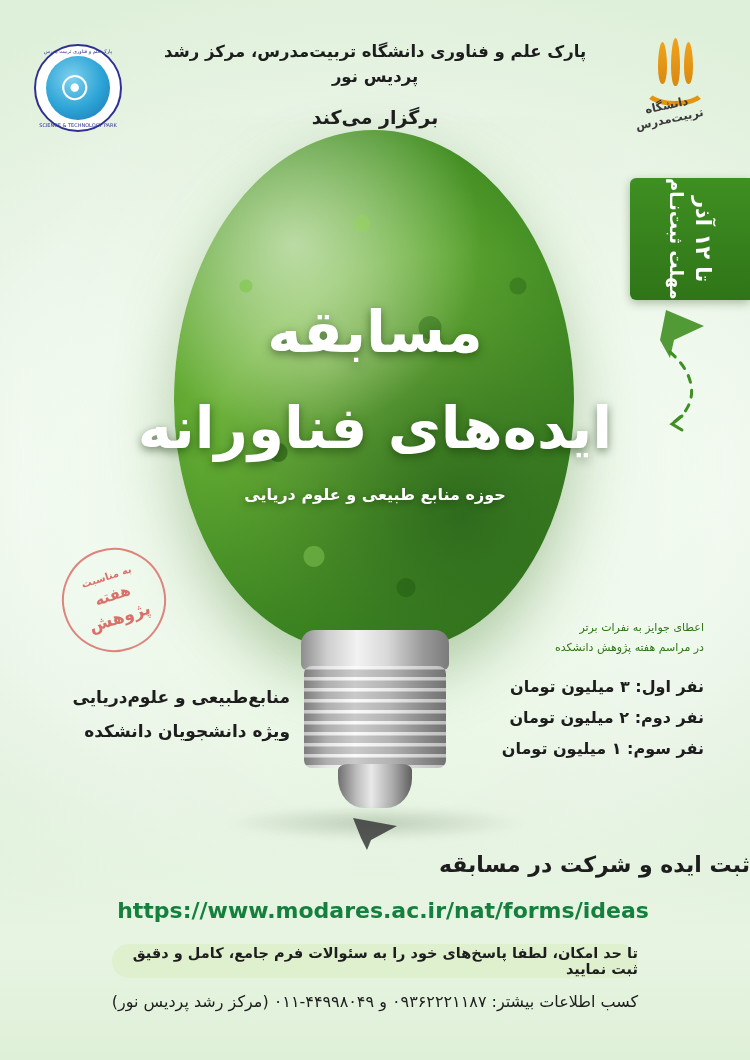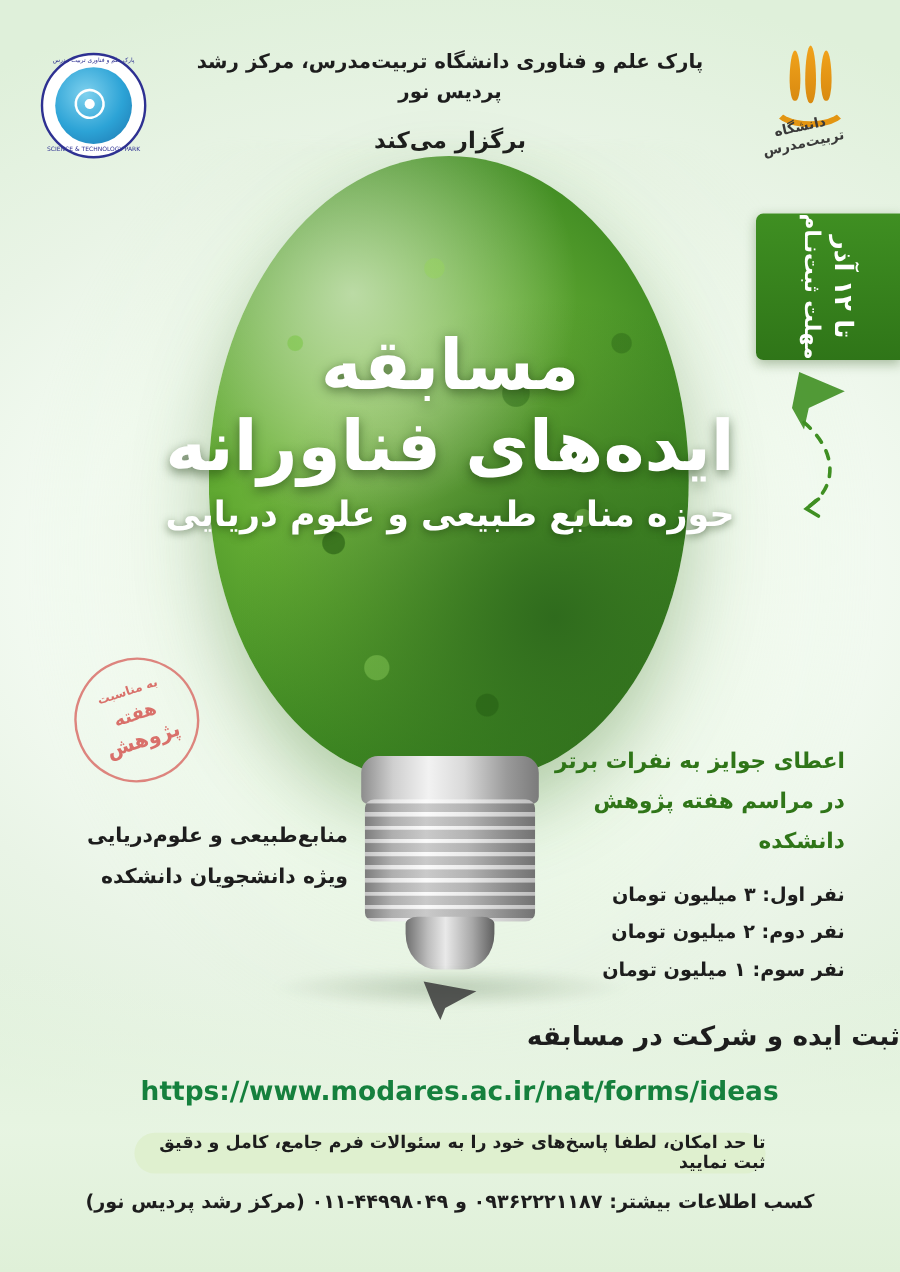--- a/index.html
+++ b/index.html
@@ -161,24 +161,25 @@
   
   .title-block {
     position: absolute; left: 0; right: 0; top: 270px;
     text-align: center;
     color: #fff;
     text-shadow: 0 3px 10px rgba(20,50,10,0.55);
   }
   .title-main {
     font-size: 58px; font-weight: bold; line-height: 1.18;
     letter-spacing: -1px;
+    margin-top: 28px;
   }
   .title-sub {
-    margin-top: 4px;
-    font-size: 29px; font-weight: bold;
+    margin-top: 22px;
+    font-size: 16px; font-weight: bold;
     text-shadow: 0 2px 7px rgba(20,50,10,0.55);
   }
 
   
   .deadline {
     position: absolute; right: 0; top: 178px;
     width: 120px; height: 122px;
     background: linear-gradient(180deg, #3f8f22 0%, #2f7518 100%);
     border-radius: 6px 0 0 6px;
     color: #fff;
@@ -232,21 +233,21 @@
   }
 
   
   .prizes {
     position: absolute; right: 46px; top: 618px;
     width: 260px;
     text-align: right;
     color: #1d1d1d;
   }
   .prizes-head {
-    font-size: 18px; font-weight: bold; color: #2f7518; line-height: 1.85;
+    font-size: 11px; font-weight: normal; color: #2f7518; line-height: 1.85;
   }
   .prizes-list { margin-top: 12px; font-size: 16px; font-weight: bold; line-height: 1.95; }
 
   
   .arrow-right {
     position: absolute; right: 36px; top: 296px;
     width: 110px; height: 150px;
     color: #3f8f22;
   }
   .arrow-bottom {
@@ -270,21 +271,21 @@
     position: absolute; left: 112px; right: 112px; top: 944px;
     height: 34px;
     background: #dff0cf;
     border-radius: 17px;
     display: flex; align-items: center; 
     font-size: 14.5px; font-weight: bold; color: #1d1d1d;
   }
   .contact {
     position: absolute; left: 0; right: 0; top: 992px;
     text-align: center;
-    font-size: 16px; font-weight: bold; color: #1d1d1d;
+    font-size: 16px; font-weight: normal; color: #1d1d1d;
     direction: rtl;
   }
 </style>
 </head>
 <body>
 
 <div class="bg-glow"></div>
 <div class="bg-bottom"></div>
 
 <div class="header">

